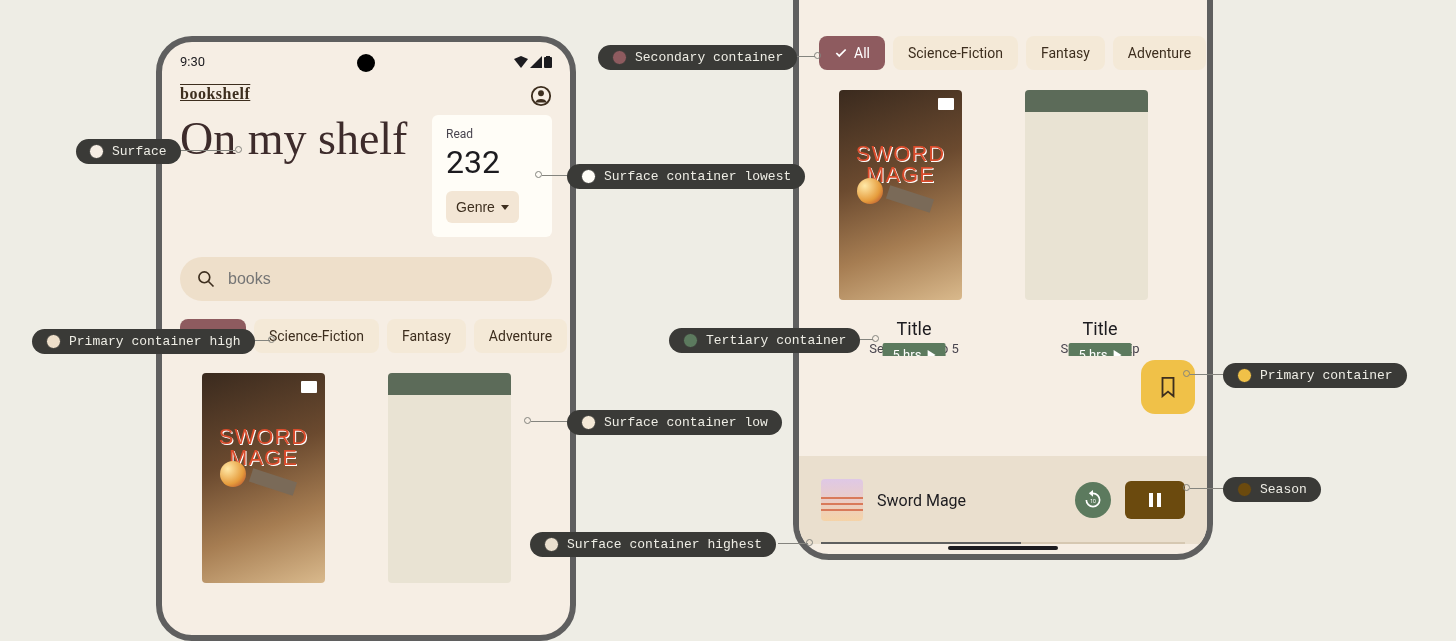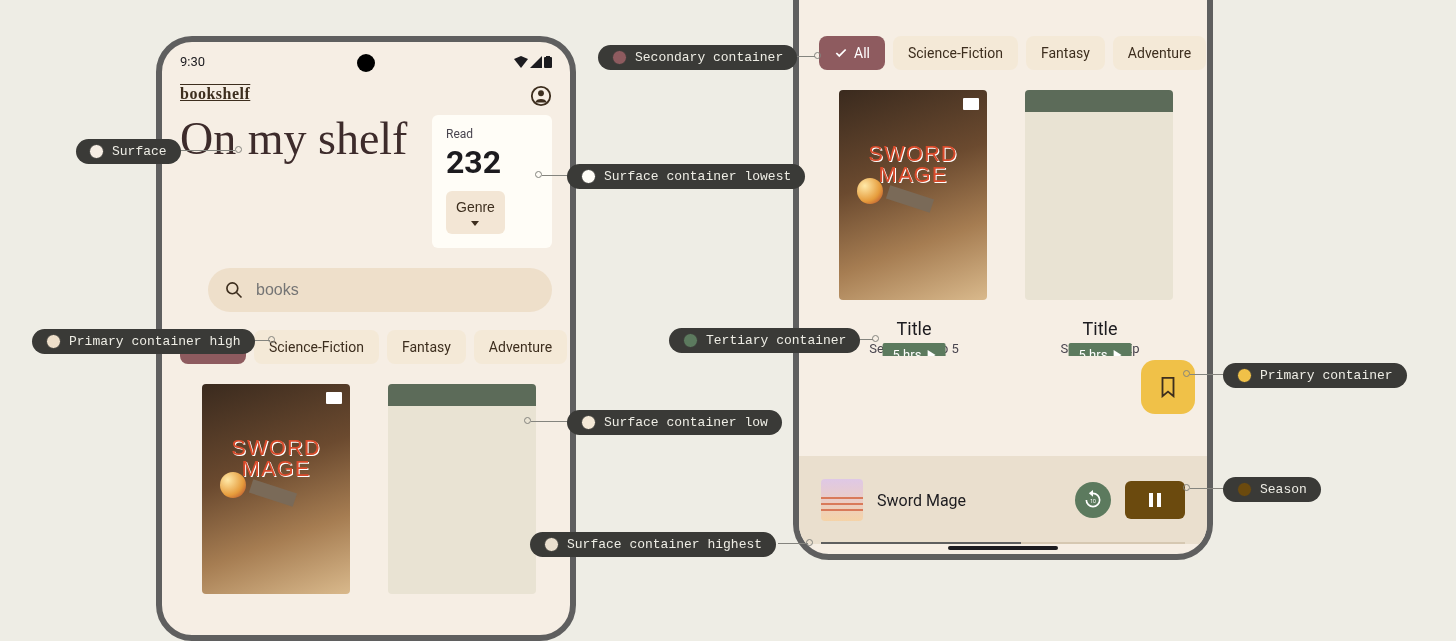--- a/index.html
+++ b/index.html
@@ -29,39 +29,39 @@
   
   .app-bar { display:flex; align-items:flex-start; justify-content:space-between; padding: 10px 18px 4px; }
   .logo { font-family: Georgia, serif; font-weight:bold; font-size:16px; color:#3d2e1e; text-decoration: overline underline; letter-spacing:0.5px; }
   .account-icon { width:22px; height:22px; }
 
   
   .header-row { display:flex; gap:14px; padding: 4px 18px 12px; align-items:flex-start; }
   .title { font-size: 46px; font-weight:400; line-height:1.05; color:#3d2b2b; font-family: Georgia, "Times New Roman", serif; flex:1; }
   .stat-card { background:#fffdf7; border-radius:6px; padding:12px 14px 14px; width:120px; }
   .stat-label { font-size:12px; color:#49454f; margin-bottom:2px; }
-  .stat-value { font-size:32px; color:#1c1b1f; margin-bottom:10px;font-weight:bold; }
-  .genre-btn { background:#f3e6d5; border:none; border-radius:6px; padding:8px 10px; display:flex; align-items:center; gap:6px; font-size:14px; color:#3d2e1e; cursor:pointer;flex-direction:column; }
+  .stat-value { font-size:32px; color:#1c1b1f; margin-bottom:10px; }
+  .genre-btn { background:#f3e6d5; border:none; border-radius:6px; padding:8px 10px; display:flex; align-items:center; gap:6px; font-size:14px; color:#3d2e1e; cursor:pointer; }
   .arrow-down { width:0; height:0; border-left:4px solid transparent; border-right:4px solid transparent; border-top:5px solid #3d2e1e; }
 
   
-  .search-wrap { padding: 8px 18px 18px; margin-left: 28px; }
+  .search-wrap { padding: 8px 18px 18px; }
   .search { background:#eedfca; border-radius:28px; display:flex; align-items:center; padding:12px 16px; gap:12px; }
   .search input { border:none; background:transparent; outline:none; font-size:16px; color:#775c3c; flex:1; }
 
   
   .chips { display:flex; gap:8px; padding: 0 18px 20px; overflow:hidden; }
   .chip { border-radius:8px; padding:8px 14px; font-size:14px; white-space:nowrap; display:flex; align-items:center; gap:6px; border:1px solid transparent; }
   .chip.selected { background:#8e5b5f; color:#fff; }
   .chip.unselected { background:#f4e9d7; color:#3d2e1e; }
 
   
   .carousel { display:flex; gap:36px; padding: 0 0 0 40px; overflow:hidden; }
   .card { width:150px; position:relative; }
-  .cover { width:148px; height:210px; border-radius:4px; display:flex; align-items:center; justify-content:center; flex-direction:column; overflow:hidden; position:relative; }
+  .cover { width:123px; height:210px; border-radius:4px; display:flex; align-items:center; justify-content:center; flex-direction:column; overflow:hidden; position:relative; }
   .cover.sword { background: linear-gradient(160deg,#3a2a1e,#6b4a2f 40%,#a67d52 70%,#d9b98c); }
   .cover.sword::after{ content:""; position:absolute; top:8px; right:8px; width:16px; height:12px; background:#fff; border-radius:1px;}
   .cover.sword .sm-title{ font-family: Impact, sans-serif; font-size:22px; color:#d94b2b; text-shadow:1px 1px #fff; letter-spacing:1px; text-align:center; line-height:0.95; margin-top:-60px;}
   .orb{ position:absolute; left:18px; top:88px; width:26px; height:26px; border-radius:50%; background:radial-gradient(circle at 30% 30%,#ffe9a8,#e69c3c 60%,#a83c2c);}
   .hilt{ position:absolute; left:48px; top:102px; width:46px; height:14px; background:#7a6a58; transform:rotate(18deg);}
   .cover.desert{ background:#e9e3d3; display:flex; flex-direction:column;}
   .desert-bar{ height:22px; background:#5c6b59; width:100%;}
   .desert-sky{ flex:1; background:linear-gradient(#cfd9cf,#a7b8b3); position:relative;}
   .desert-mtn{ position:absolute; bottom:40px; left:0; right:0; height:28px; background:linear-gradient(#6e8a8e,#4a6a6e); clip-path: polygon(0 100%,10% 40%,25% 70%,40% 30%,55% 60%,70% 25%,85% 55%,100% 40%,100% 100%);}
   .desert-ground{ position:absolute; bottom:0; left:0; right:0; height:42px; background:linear-gradient(#8a9070,#6e7a55);}

